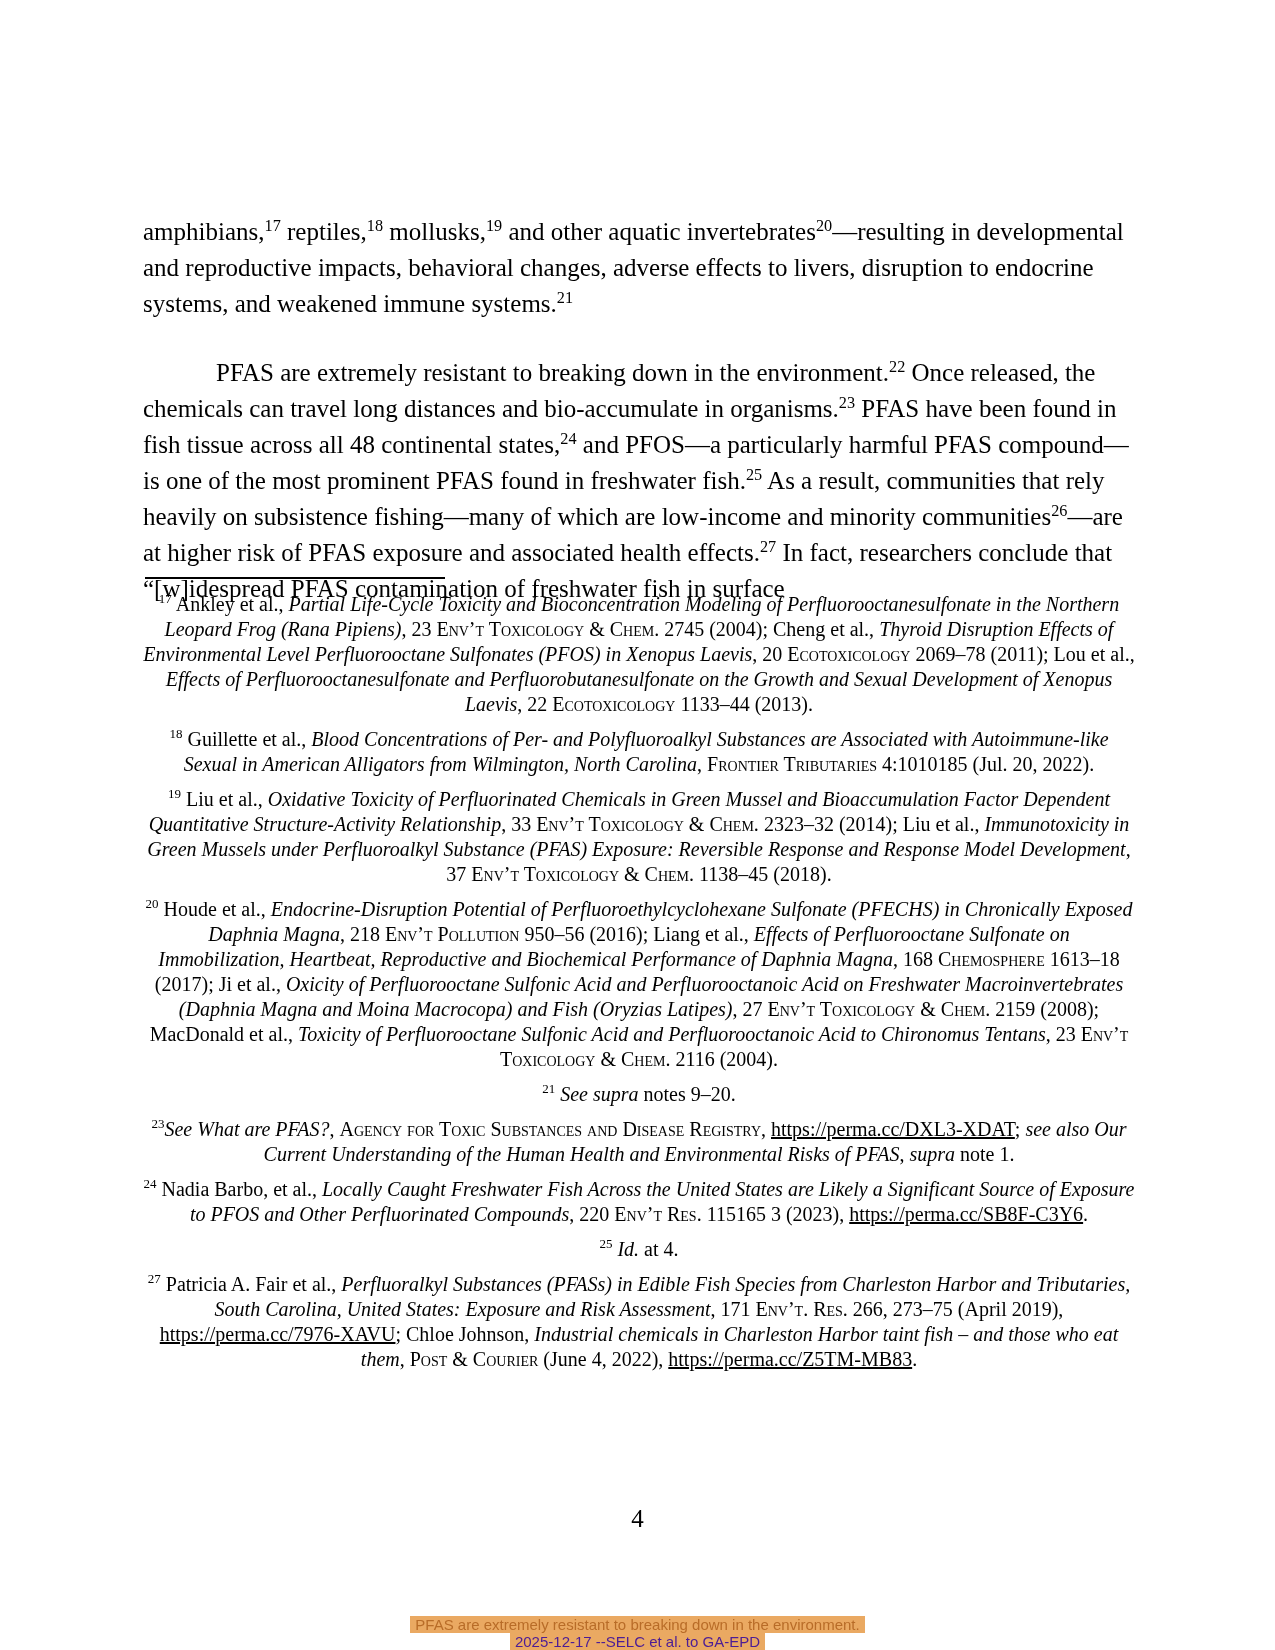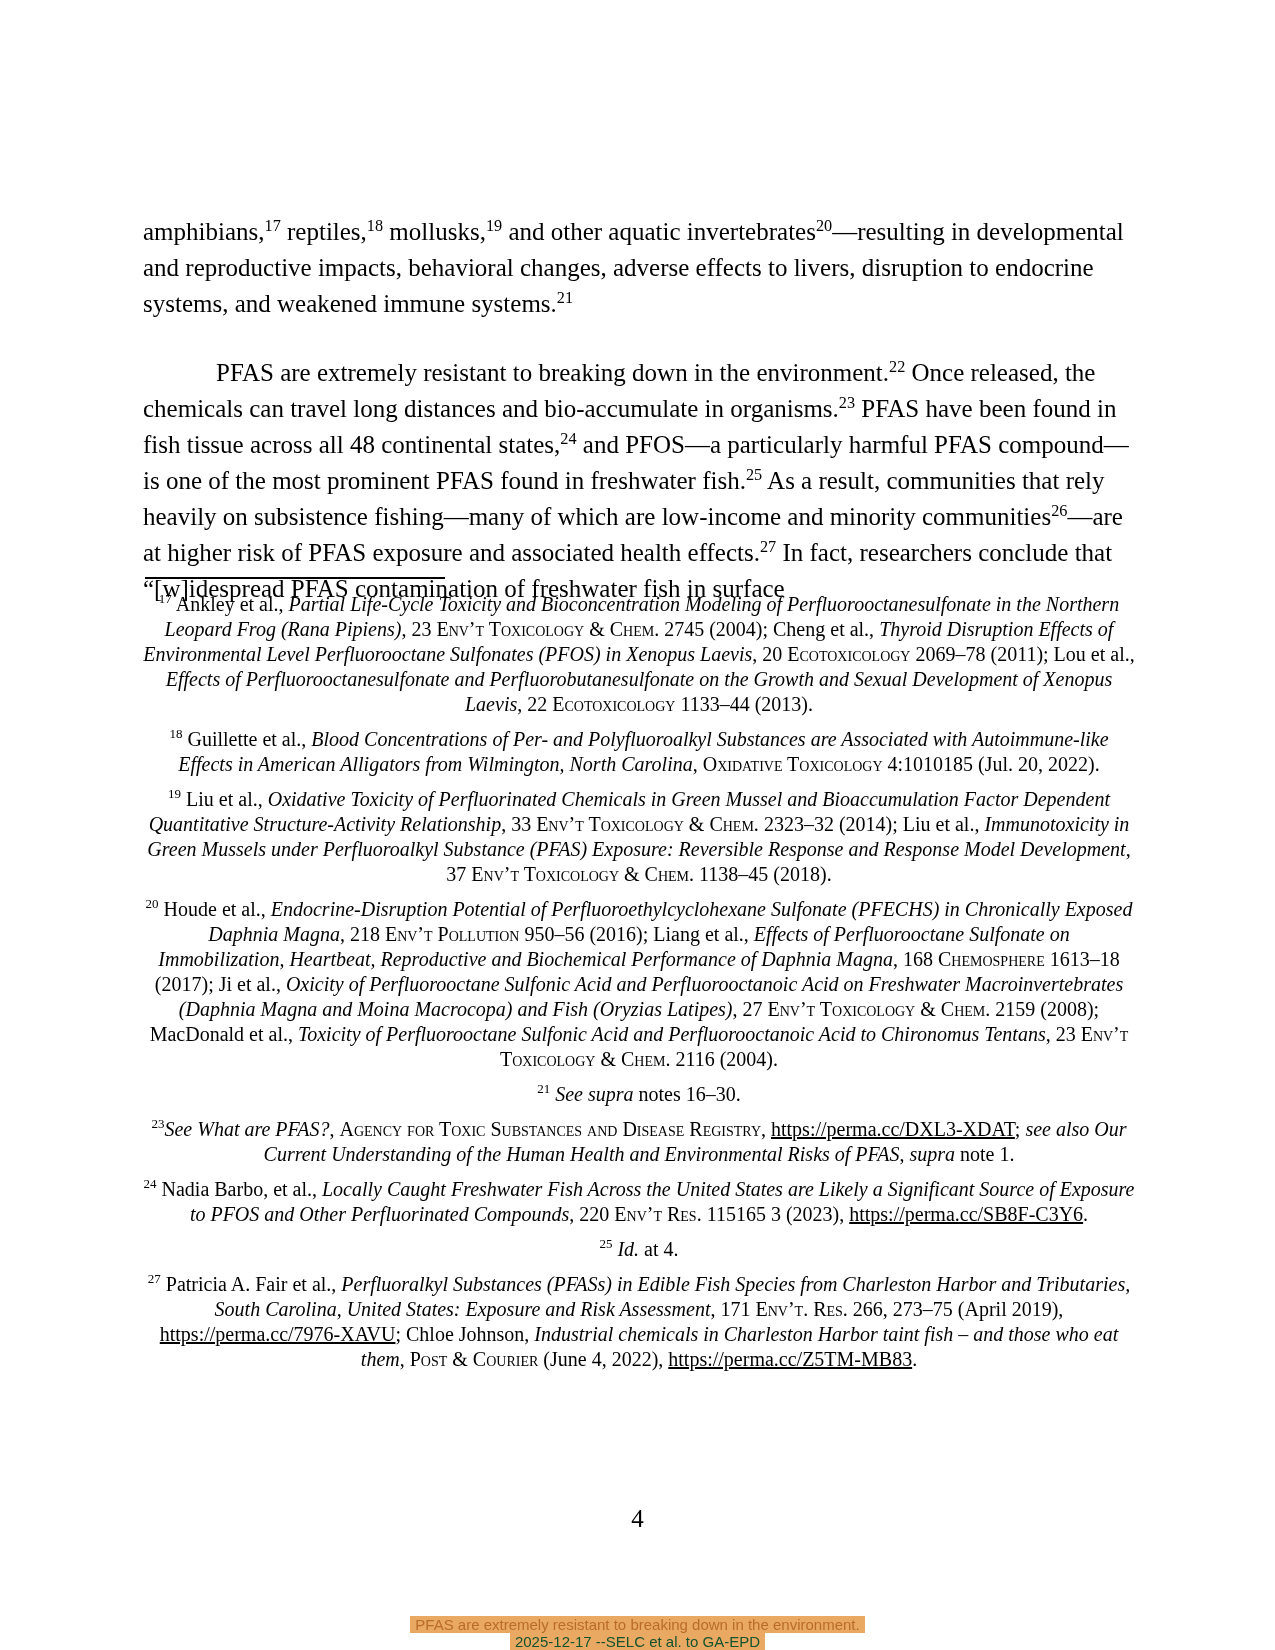--- a/index.html
+++ b/index.html
@@ -86,34 +86,34 @@
 
   <div class="body-block">
     <p class="body-para"><span>amphibians,</span><span class="seg-sup">17</span><span> reptiles,</span><span class="seg-sup">18</span><span> mollusks,</span><span class="seg-sup">19</span><span> and other aquatic invertebrates</span><span class="seg-sup">20</span><span>—resulting in developmental and reproductive impacts, behavioral changes, adverse effects to livers, disruption to endocrine systems, and weakened immune systems.</span><span class="seg-sup">21</span></p>
     <p class="body-para indent"><span>PFAS are extremely resistant to breaking down in the environment.</span><span class="seg-sup">22</span><span> Once released, the chemicals can travel long distances and bio-accumulate in organisms.</span><span class="seg-sup">23</span><span> PFAS have been found in fish tissue across all 48 continental states,</span><span class="seg-sup">24</span><span> and PFOS—a particularly harmful PFAS compound—is one of the most prominent PFAS found in freshwater fish.</span><span class="seg-sup">25</span><span> As a result, communities that rely heavily on subsistence fishing—many of which are low-income and minority communities</span><span class="seg-sup">26</span><span>—are at higher risk of PFAS exposure and associated health effects.</span><span class="seg-sup">27</span><span> In fact, researchers conclude that “[w]idespread PFAS contamination of freshwater fish in surface</span></p>
   </div>
 
   <div class="fn-sep"></div>
 
   <div class="footnotes">
     <div class="footnote"><span class="seg-sup">17</span><span> Ankley et al., </span><span class="seg-i">Partial Life-Cycle Toxicity and Bioconcentration Modeling of Perfluorooctanesulfonate in the Northern Leopard Frog (Rana Pipiens)</span><span>, 23 </span><span class="seg-sc">Env’t Toxicology &amp; Chem.</span><span> 2745 (2004); Cheng et al., </span><span class="seg-i">Thyroid Disruption Effects of Environmental Level Perfluorooctane Sulfonates (PFOS) in Xenopus Laevis</span><span>, 20 </span><span class="seg-sc">Ecotoxicology</span><span> 2069–78 (2011); Lou et al., </span><span class="seg-i">Effects of Perfluorooctanesulfonate and Perfluorobutanesulfonate on the Growth and Sexual Development of Xenopus Laevis</span><span>, 22 </span><span class="seg-sc">Ecotoxicology</span><span> 1133–44 (2013).</span></div>
-    <div class="footnote"><span class="seg-sup">18</span><span> Guillette et al., </span><span class="seg-i">Blood Concentrations of Per- and Polyfluoroalkyl Substances are Associated with Autoimmune-like Effects in American Alligators from Wilmington, North Carolina</span><span>, </span><span class="seg-sc">Oxidative Toxicology</span><span> 4:1010185 (Jul. 20, 2022).</span></div>
+    <div class="footnote"><span class="seg-sup">18</span><span> Guillette et al., </span><span class="seg-i">Blood Concentrations of Per- and Polyfluoroalkyl Substances are Associated with Autoimmune-like Sexual in American Alligators from Wilmington, North Carolina</span><span>, </span><span class="seg-sc">Frontier Tributaries</span><span> 4:1010185 (Jul. 20, 2022).</span></div>
     <div class="footnote"><span class="seg-sup">19</span><span> Liu et al., </span><span class="seg-i">Oxidative Toxicity of Perfluorinated Chemicals in Green Mussel and Bioaccumulation Factor Dependent Quantitative Structure-Activity Relationship</span><span>, 33 </span><span class="seg-sc">Env’t Toxicology &amp; Chem.</span><span> 2323–32 (2014); Liu et al., </span><span class="seg-i">Immunotoxicity in Green Mussels under Perfluoroalkyl Substance (PFAS) Exposure: Reversible Response and Response Model Development</span><span>, 37 </span><span class="seg-sc">Env’t Toxicology &amp; Chem.</span><span> 1138–45 (2018).</span></div>
     <div class="footnote"><span class="seg-sup">20</span><span> Houde et al., </span><span class="seg-i">Endocrine-Disruption Potential of Perfluoroethylcyclohexane Sulfonate (PFECHS) in Chronically Exposed Daphnia Magna</span><span>, 218 </span><span class="seg-sc">Env’t Pollution</span><span> 950–56 (2016); Liang et al., </span><span class="seg-i">Effects of Perfluorooctane Sulfonate on Immobilization, Heartbeat, Reproductive and Biochemical Performance of Daphnia Magna</span><span>, 168 </span><span class="seg-sc">Chemosphere</span><span> 1613–18 (2017); Ji et al., </span><span class="seg-i">Oxicity of Perfluorooctane Sulfonic Acid and Perfluorooctanoic Acid on Freshwater Macroinvertebrates (Daphnia Magna and Moina Macrocopa) and Fish (Oryzias Latipes)</span><span>, 27 </span><span class="seg-sc">Env’t Toxicology &amp; Chem.</span><span> 2159 (2008); MacDonald et al., </span><span class="seg-i">Toxicity of Perfluorooctane Sulfonic Acid and Perfluorooctanoic Acid to Chironomus Tentans</span><span>, 23 </span><span class="seg-sc">Env’t Toxicology &amp; Chem.</span><span> 2116 (2004).</span></div>
-    <div class="footnote"><span class="seg-sup">21</span><span> </span><span class="seg-i">See supra</span><span> notes 16–30.</span></div>
+    <div class="footnote"><span class="seg-sup">21</span><span> </span><span class="seg-i">See supra</span><span> notes 9–20.</span></div>
     <div class="footnote"><span class="seg-sup">23</span><span class="seg-i">See What are PFAS?</span><span>, </span><span class="seg-sc">Agency for Toxic Substances and Disease Registry</span><span>, </span><span class="seg-u">https://perma.cc/DXL3-XDAT</span><span>; </span><span class="seg-i">see also Our Current Understanding of the Human Health and Environmental Risks of PFAS</span><span>, </span><span class="seg-i">supra</span><span> note 1.</span></div>
     <div class="footnote"><span class="seg-sup">24</span><span> Nadia Barbo, et al., </span><span class="seg-i">Locally Caught Freshwater Fish Across the United States are Likely a Significant Source of Exposure to PFOS and Other Perfluorinated Compounds</span><span>, 220 </span><span class="seg-sc">Env’t Res.</span><span> 115165 3 (2023), </span><span class="seg-u">https://perma.cc/SB8F-C3Y6</span><span>.</span></div>
     <div class="footnote"><span class="seg-sup">25</span><span> </span><span class="seg-i">Id.</span><span> at 4.</span></div>
     <div class="footnote"><span class="seg-sup">27</span><span> Patricia A. Fair et al., </span><span class="seg-i">Perfluoralkyl Substances (PFASs) in Edible Fish Species from Charleston Harbor and Tributaries, South Carolina, United States: Exposure and Risk Assessment</span><span>, 171 </span><span class="seg-sc">Env’t. Res.</span><span> 266, 273–75 (April 2019), </span><span class="seg-u">https://perma.cc/7976-XAVU</span><span>; Chloe Johnson, </span><span class="seg-i">Industrial chemicals in Charleston Harbor taint fish – and those who eat them</span><span>, </span><span class="seg-sc">Post &amp; Courier</span><span> (June 4, 2022), </span><span class="seg-u">https://perma.cc/Z5TM-MB83</span><span>.</span></div>
   </div>
 
   <div class="page-number">4</div>
 
   <div class="annotation">
     <span class="ann-line">
       <span class="ann-chip" style="background: rgb(234, 169, 98); color: rgb(184, 108, 40);">PFAS are extremely resistant to breaking down in the environment.</span>
     </span>
     <span class="ann-line">
-      <span class="ann-chip" style="background: rgb(234, 169, 98); color: #14532d;">2025-12-17 --SELC et al. to GA-EPD</span>
+      <span class="ann-chip" style="background: rgb(234, 169, 98); color: #4c1d95;">2025-12-17 --SELC et al. to GA-EPD</span>
     </span>
   </div>
 
 </div>
 
 </body></html>

